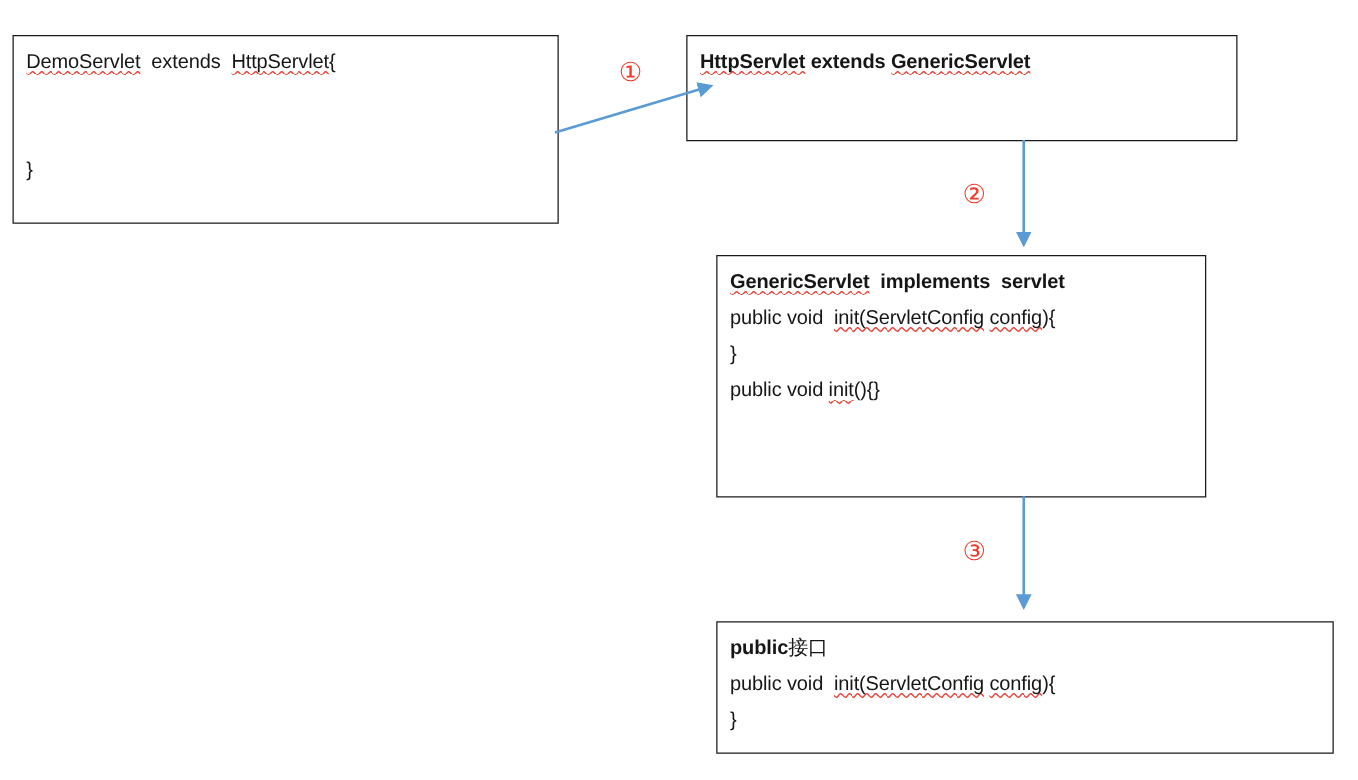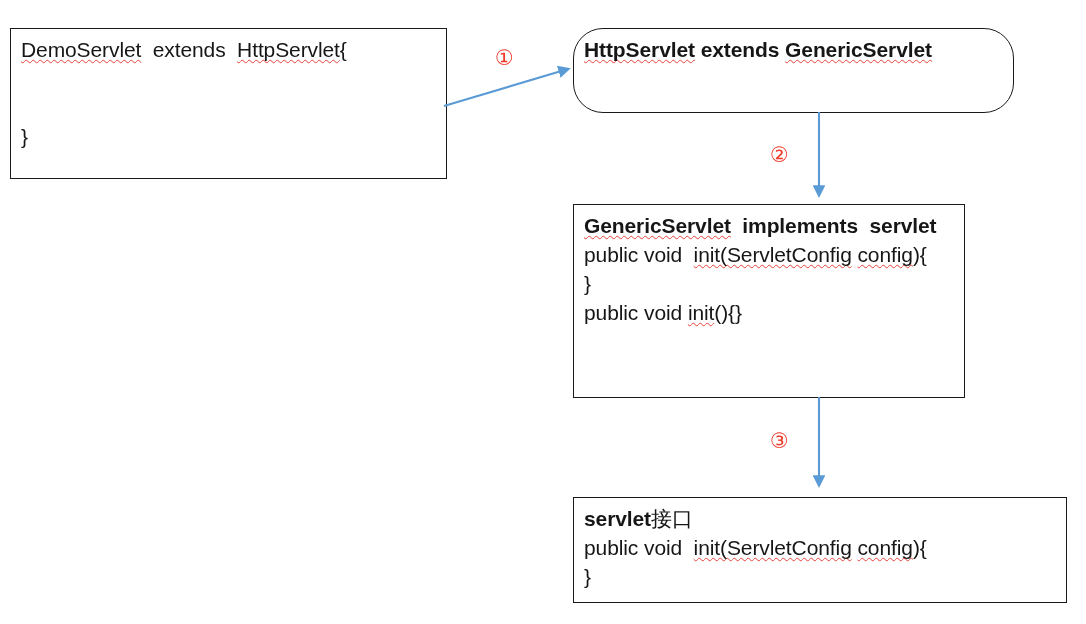--- a/index.html
+++ b/index.html
@@ -22,41 +22,41 @@
   
   .box {
     position: absolute;
     box-sizing: border-box;
     border: 1.4px solid #1a1a1a;
     background: #ffffff;
     padding: 6px 0 0 10px;
   }
   .code-line {
     font-family: "Liberation Sans", sans-serif;
-    font-size: 21px;
+    font-size: 16px;
     line-height: 29px;
     color: #161616;
     white-space: pre;
     letter-spacing: -0.1px;
   }
   .code-line.bold { font-weight: bold; }
   .code-line.blank { color: transparent; }
   .indent-1 { padding-left: 110px; }
 
   
   .sq {
     text-decoration: underline wavy #e8443a;
     text-decoration-skip-ink: none;
     text-underline-offset: 2px;
     text-decoration-thickness: 1px;
   }
 
   
   #box-demoservlet     { left: 10px;  top: 28px;  width: 437px; height: 151px; }
-  #box-httpservlet     { left: 573px; top: 28px;  width: 441px; height: 85px; border-radius: 30px;  }
+  #box-httpservlet     { left: 549px; top: 28px;  width: 441px; height: 85px;  }
   #box-genericservlet  { left: 573px; top: 204px; width: 392px; height: 194px; }
   #box-servlet         { left: 573px; top: 497px; width: 494px; height: 106px; }
 
   
   .arrow-svg {
     position: absolute;
     overflow: visible;
     pointer-events: none;
   }
   #arrow-1 { left: 440px; top: 60px;  width: 145px; height: 55px; }
@@ -93,21 +93,21 @@
   </div>
 
   <div class="box" id="box-genericservlet">
     <div class="code-line bold"><span class="sq">GenericServlet</span><span>  implements  servlet</span></div>
     <div class="code-line"><span>public void  </span><span class="sq">init(ServletConfig</span><span> </span><span class="sq">config</span><span>){</span></div>
     <div class="code-line">}</div>
     <div class="code-line"><span>public void </span><span class="sq">init</span><span>(){}</span></div>
   </div>
 
   <div class="box" id="box-servlet">
-    <div class="code-line"><span style="font-weight:bold">servlet</span><span>接口</span></div>
+    <div class="code-line"><span style="font-weight:bold">public</span><span>接口</span></div>
     <div class="code-line"><span>public void  </span><span class="sq">init(ServletConfig</span><span> </span><span class="sq">config</span><span>){</span></div>
     <div class="code-line">}</div>
   </div>
 
   <svg class="arrow-svg" id="arrow-1" viewBox="0 0 145 55">
     <defs>
       <marker id="ah1" markerWidth="6" markerHeight="6" refX="4.6" refY="3" orient="auto">
         <path d="M0,0 L6,3 L0,6 z" fill="#5B9BD5"></path>
       </marker>
     </defs>

